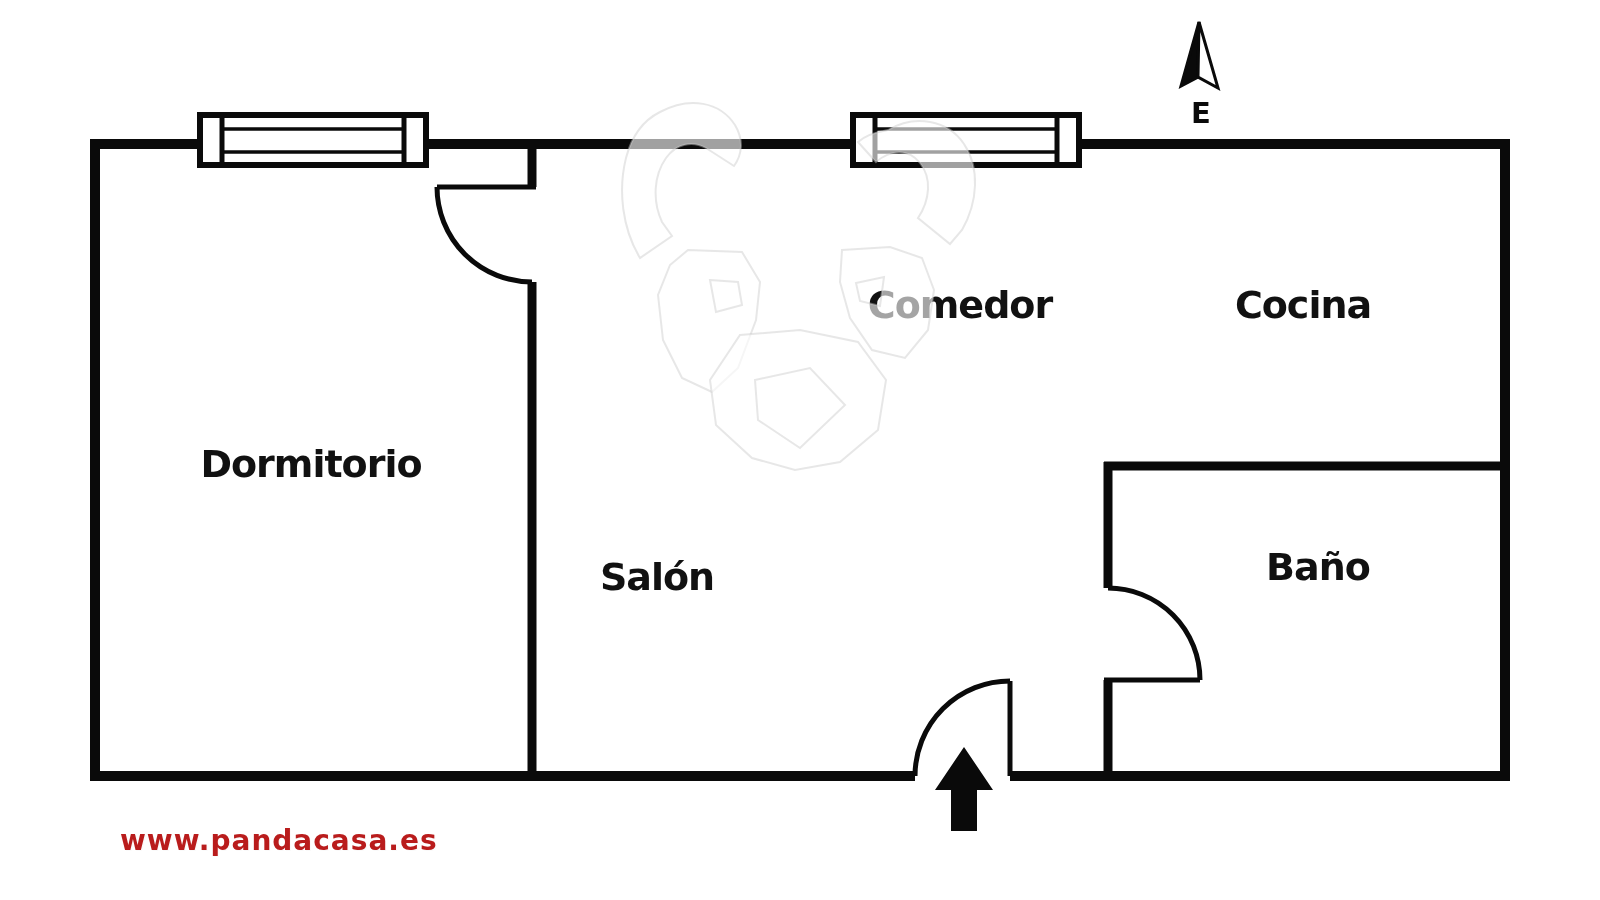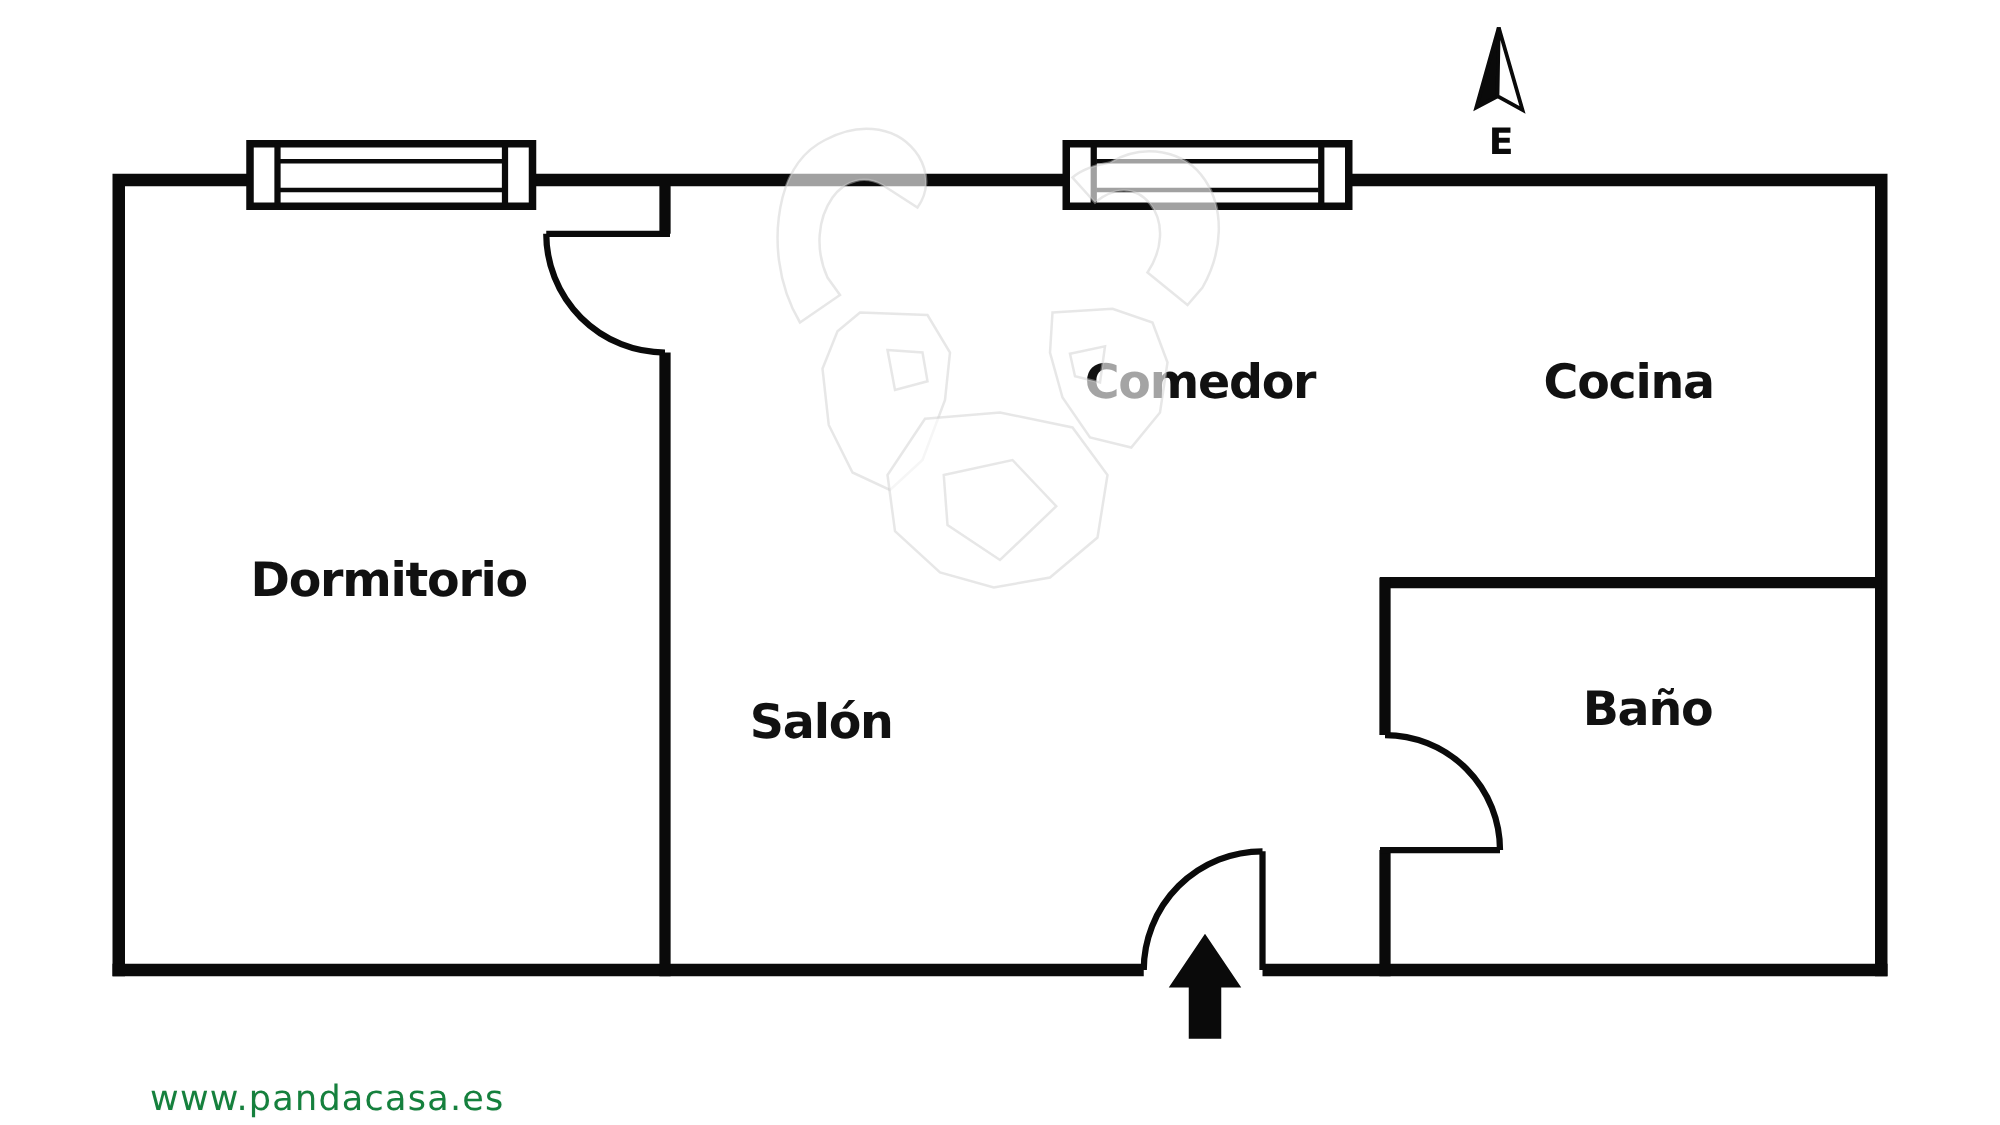--- a/index.html
+++ b/index.html
@@ -9,22 +9,22 @@
   .wall{stroke:#0a0a0a;fill:none;}
   .wall-outer{stroke-width:10px;}
   .wall-inner{stroke-width:9px;}
   .door-line{stroke:#0a0a0a;stroke-width:5px;fill:none;}
   .win-frame{fill:#ffffff;stroke:#0a0a0a;stroke-width:6px;}
   .win-cap{stroke:#0a0a0a;stroke-width:5px;}
   .win-glass{stroke:#0a0a0a;stroke-width:3.5px;}
   text.room{font-weight:bold;font-size:38px;fill:#111111;letter-spacing:-1px;text-anchor:middle;}
   text.compass{font-weight:bold;font-size:29px;fill:#0a0a0a;text-anchor:middle;}
   .panda{fill:#ffffff;fill-opacity:0.62;stroke:#c9c9c9;stroke-opacity:0.45;stroke-width:2px;}
-  .wm-text{position:absolute;left:120px;top:824px;font-weight:normal;font-size:28px;
-           color:#15803d;letter-spacing:1px;text-shadow:1px 1px 0 #fafafa;margin-top:38px;}
+  .wm-text{position:absolute;left:120px;top:824px;font-weight:bold;font-size:28px;
+           color:#b91c1c;letter-spacing:1px;text-shadow:1px 1px 0 #fafafa;}
 </style>
 </head>
 <body>
 
 <div class="stage">
 
   <svg width="1600" height="900" viewBox="0 0 1600 900">
 
     <g>
       <path class="wall wall-outer" d="M 95 781 L 95 144 L 1505 144 L 1505 781"></path>

